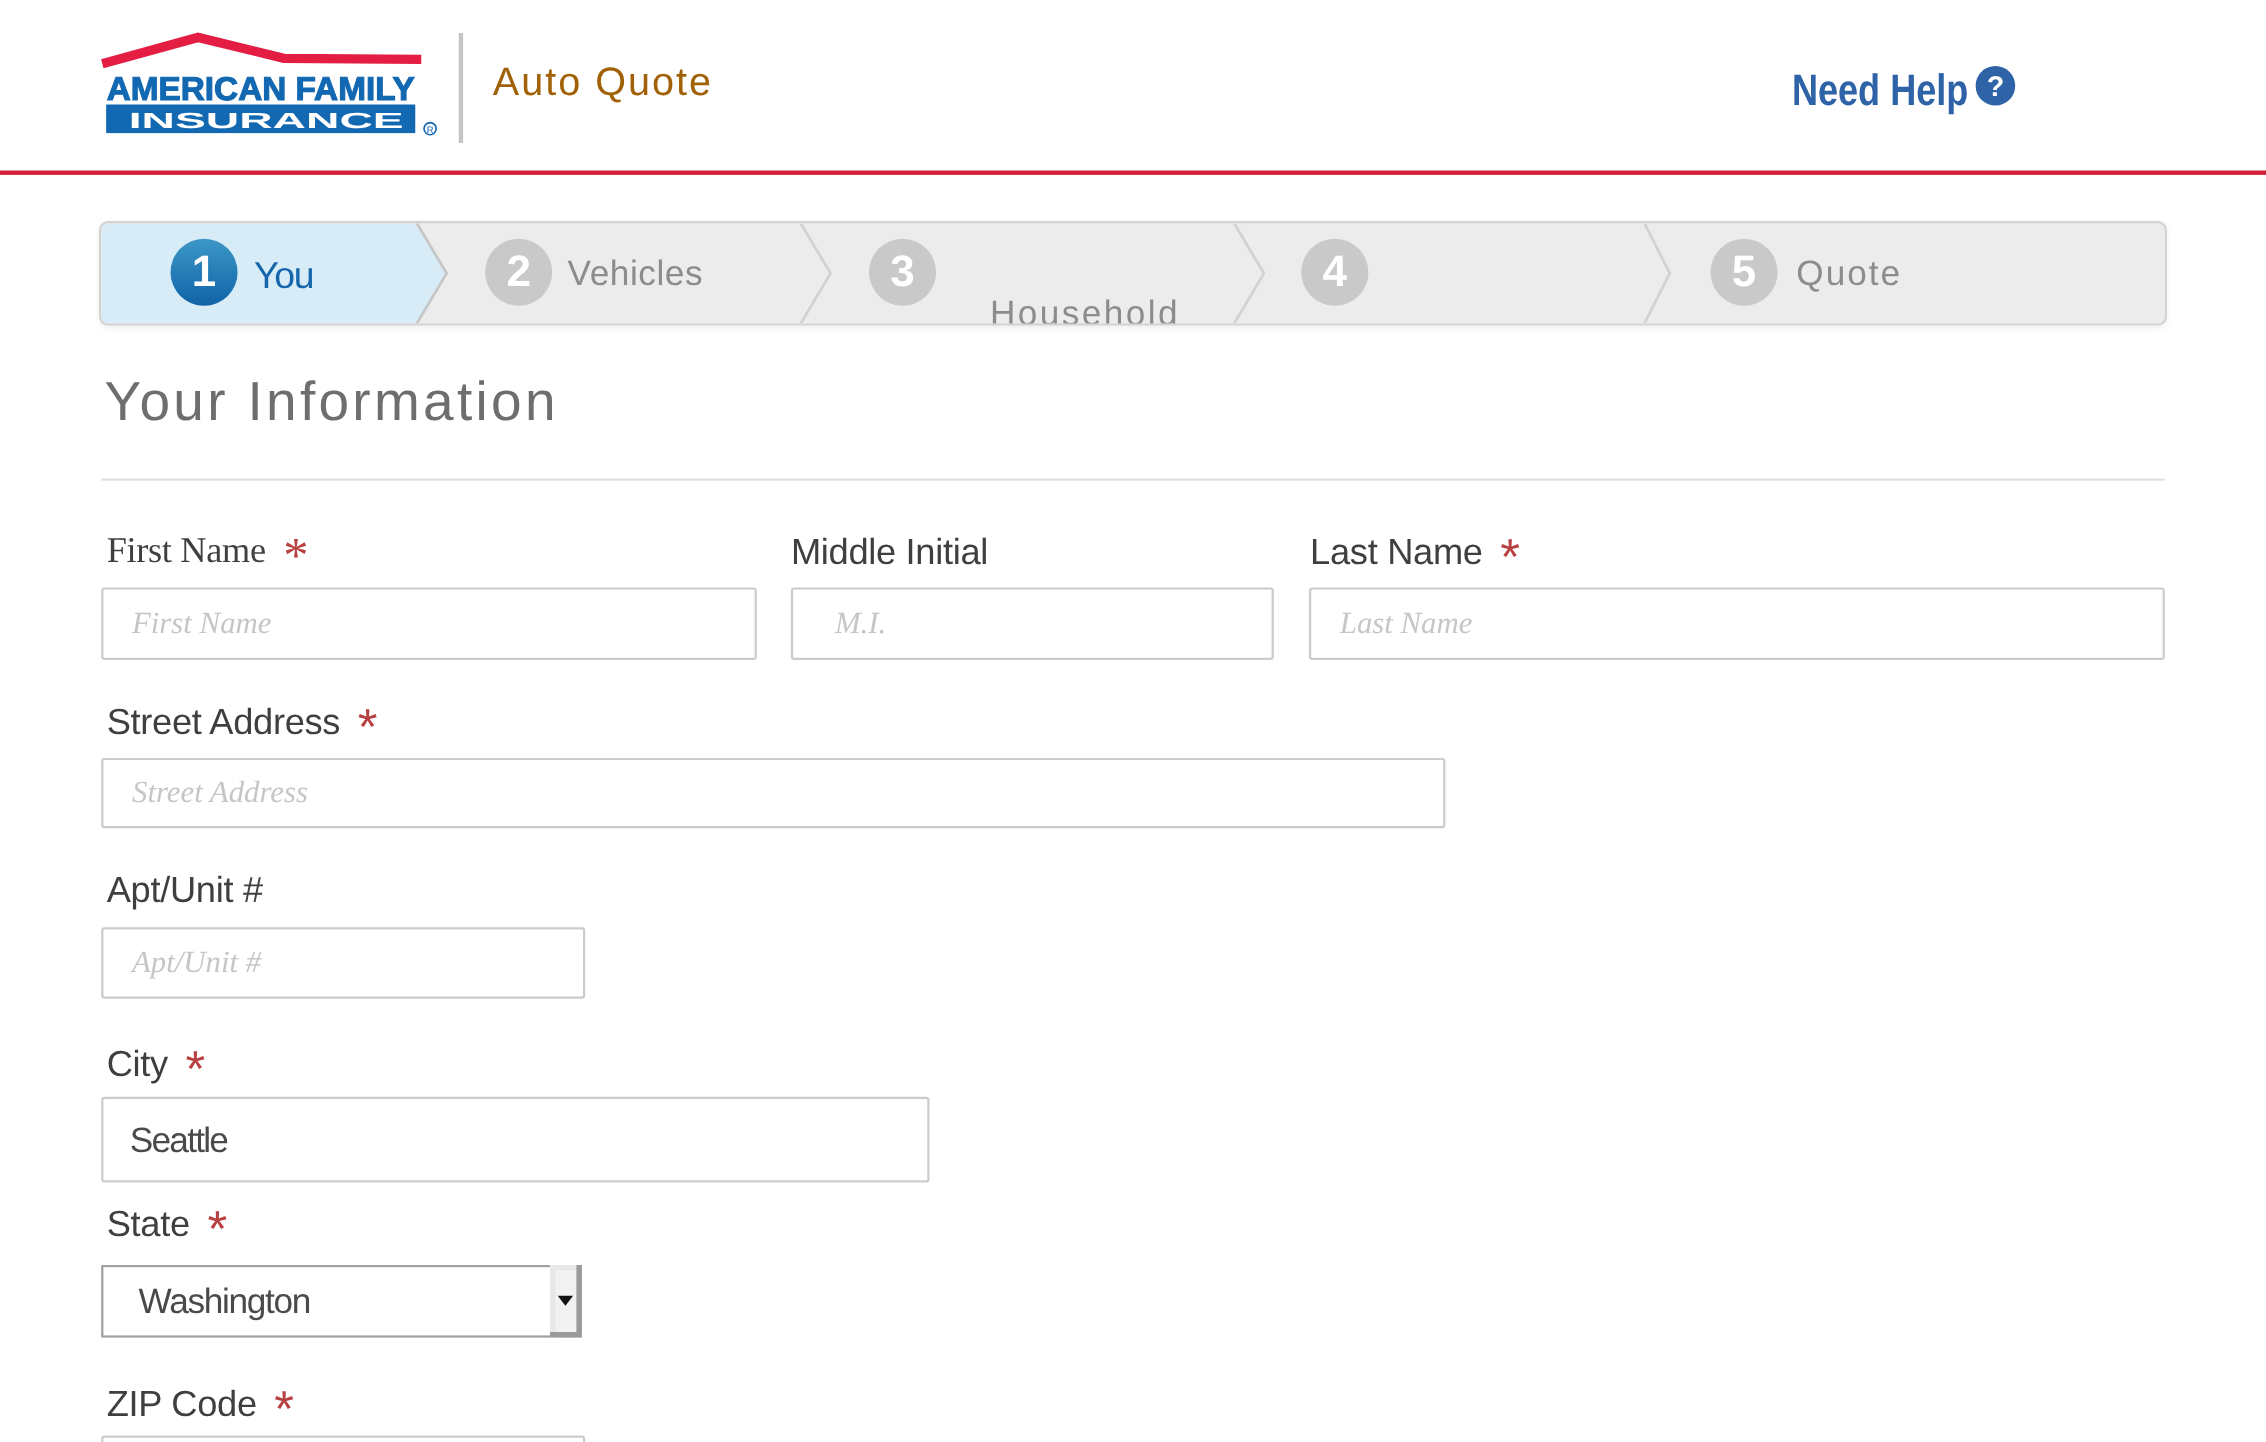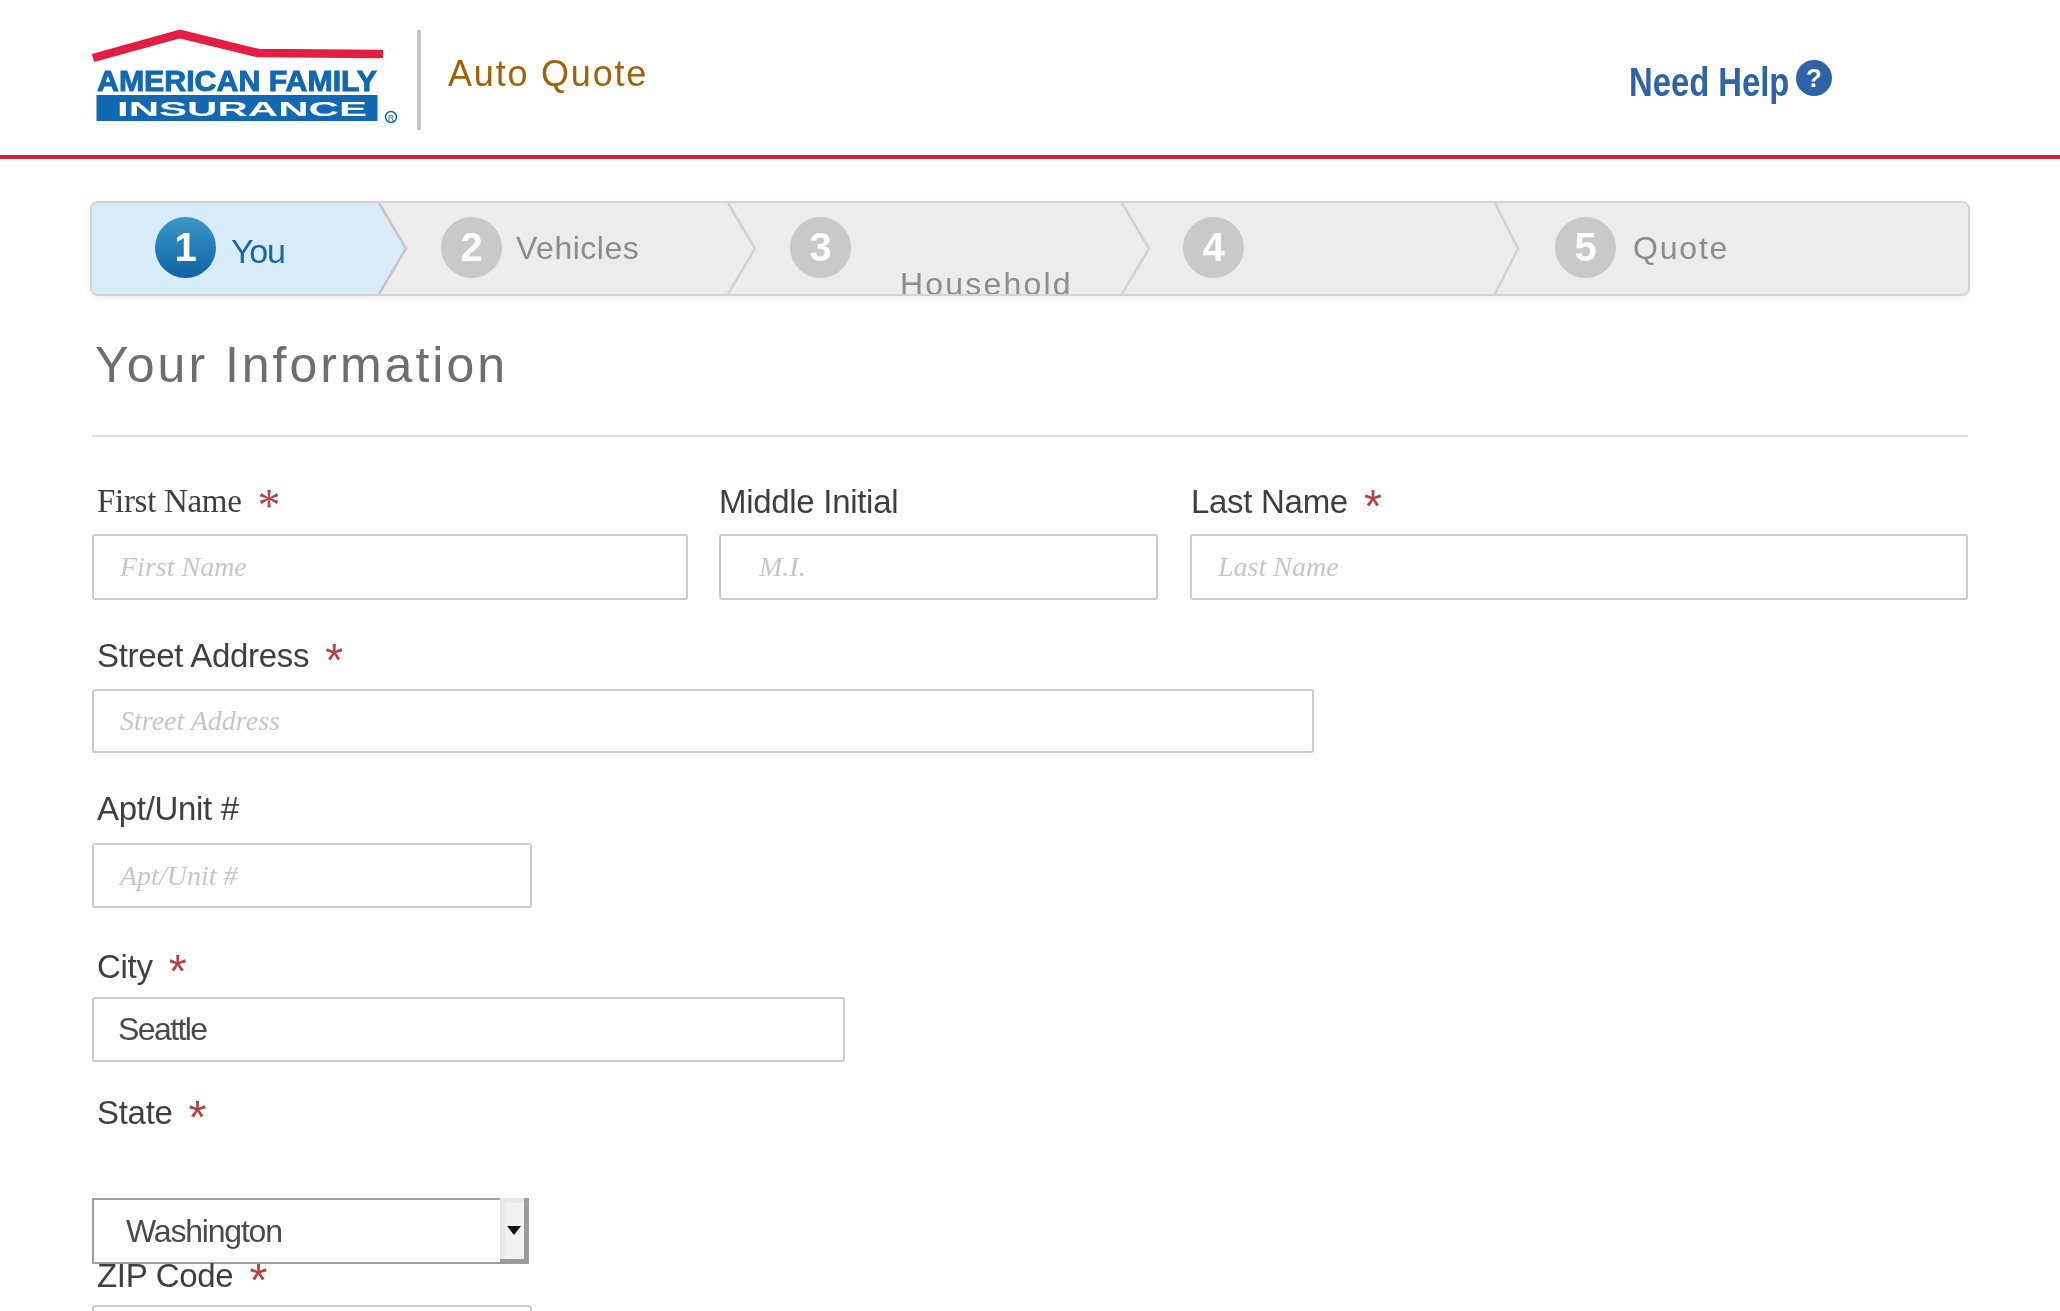--- a/index.html
+++ b/index.html
@@ -27,21 +27,21 @@
   .hr { left:92px; top:435px; width:1876px; height:2px; background:#dfdfdf; }
 
   .lbl { font-size:33px; line-height:1; color:#3f3f3f; white-space:nowrap; letter-spacing:-0.3px; }
   .star { color:#b84040; margin-left:16px; font-size:46px; position:relative; top:9px; display:inline-block; line-height:0; }
   .inp { position:absolute; background:#fff; border:2px solid #cbcbcb; border-radius:3px; }
   .ph { font-family:"Liberation Serif", serif; font-style:italic; font-size:28px; color:#c6c6c6; padding-left:26px; }
   .val { font-size:32px; color:#4a4a4a; padding-left:24px; letter-spacing:-1.6px; }
   .inp .inner { display:flex; align-items:center; height:100%; }
 
   
-  .sel { left:92px; top:1150px; width:437px; height:66px; background:#fff; border:2px solid #a0a0a0;margin-top:48px; }
+  .sel { left:92px; top:1150px; width:437px; height:66px; background:#fff; border:2px solid #a0a0a0; }
   .selbtn { position:absolute; right:-2px; top:-2px; width:29px; height:66px; background:#f2f2f2; box-shadow: inset -5px -5px 0 #9b9b9b, inset 5px 5px 0 #e8e8e8; }
   .tri { position:absolute; left:7px; top:28px; width:0; height:0; border-left:7px solid transparent; border-right:7px solid transparent; border-top:9px solid #111111; }
 </style>
 </head>
 <body>
 
 <svg class="abs" style="left:90px; top:28px;" width="310" height="100" viewBox="0 0 310 100">
   <polyline points="3,30 90,6 168,25 293,26" fill="none" stroke="#e41e42" stroke-width="8.5"></polyline>
   <text x="7" y="63" font-family="Liberation Sans, sans-serif" font-weight="bold" font-size="30" fill="#1268b1" stroke="#1268b1" stroke-width="1" textLength="280" lengthAdjust="spacingAndGlyphs">AMERICAN FAMILY</text>
   <rect x="6.5" y="67" width="281" height="26" fill="#1268b1"></rect>
@@ -105,21 +105,21 @@
   </div>
 
 <div class="abs lbl" style="left:97px; top:792px;">Apt/Unit #</div>
 <div class="abs inp" style="left:92px; top:843px; width:440px; height:65px;">
     <div class="inner">
       <span class="ph">Apt/Unit #</span>
     </div>
   </div>
 
 <div class="abs lbl" style="left:97px; top:950px;">City<span class="star">*</span></div>
-<div class="abs inp" style="left:92px; top:997px; width:753px; height:65px;">
+<div class="abs inp" style="left:92px; top:997px; width:753px; height:78px;">
     <div class="inner">
       <span class="val">Seattle</span>
     </div>
   </div>
 
 <div class="abs lbl" style="left:97px; top:1096px;">State<span class="star">*</span></div>
 <div class="abs sel">
   <div class="inner" style="display:flex; align-items:center; height:100%;">
       <span class="val" style="padding-left:32px; letter-spacing:-1.2px;">Washington</span>
     </div>

